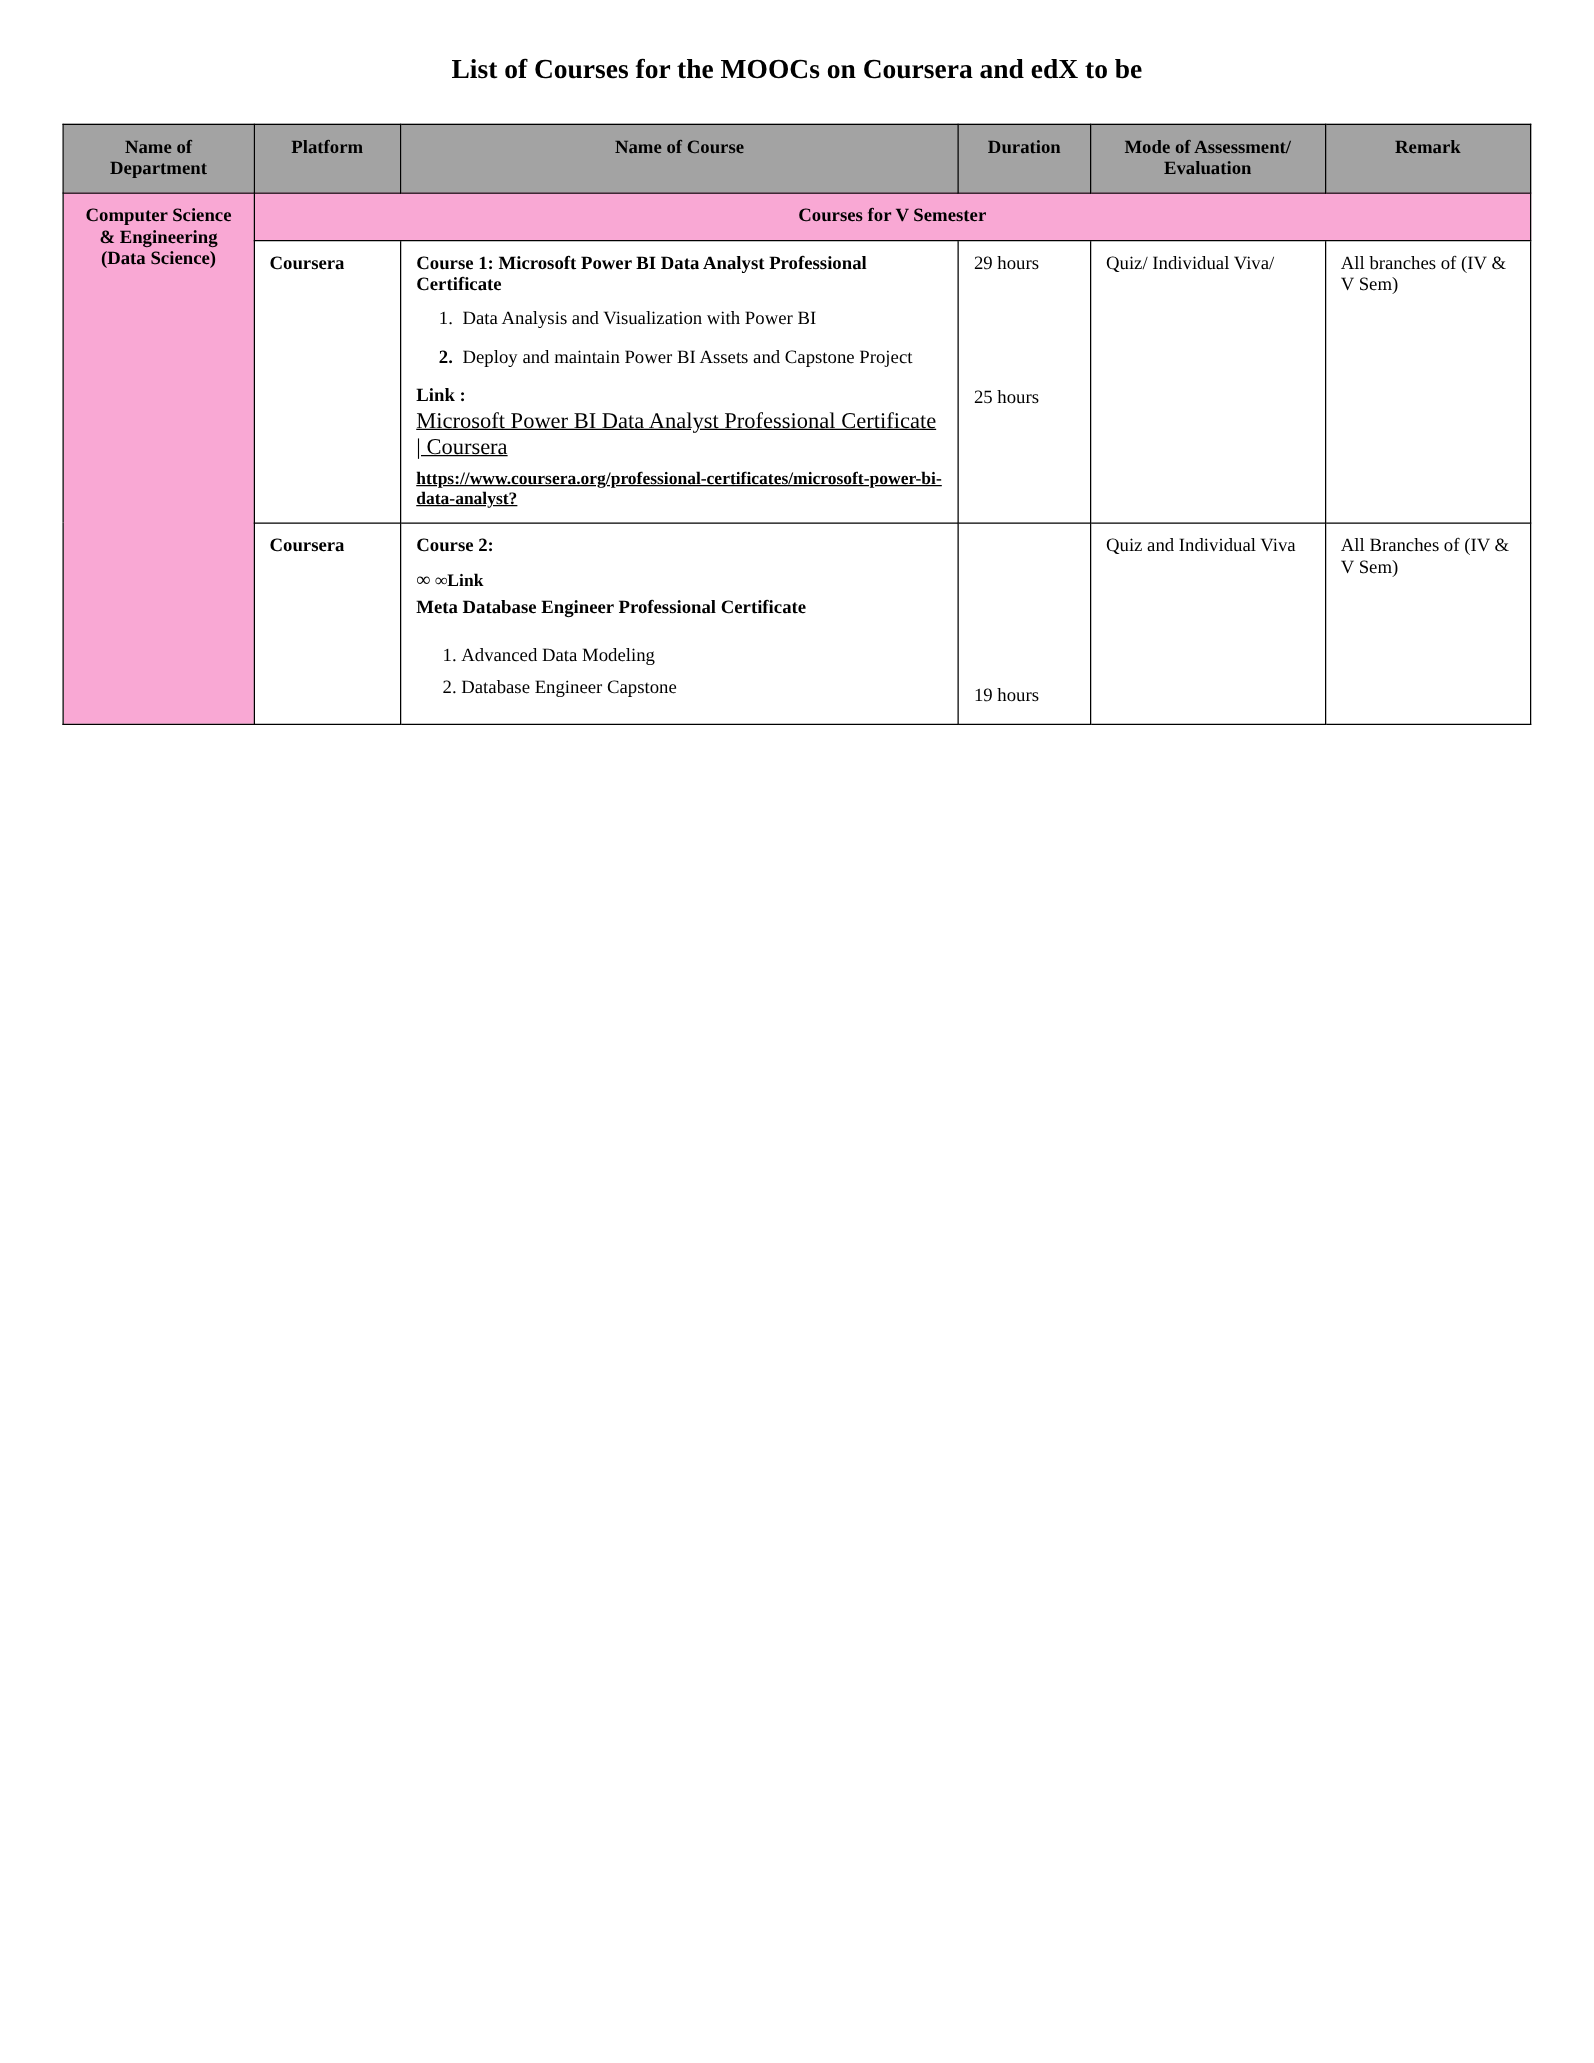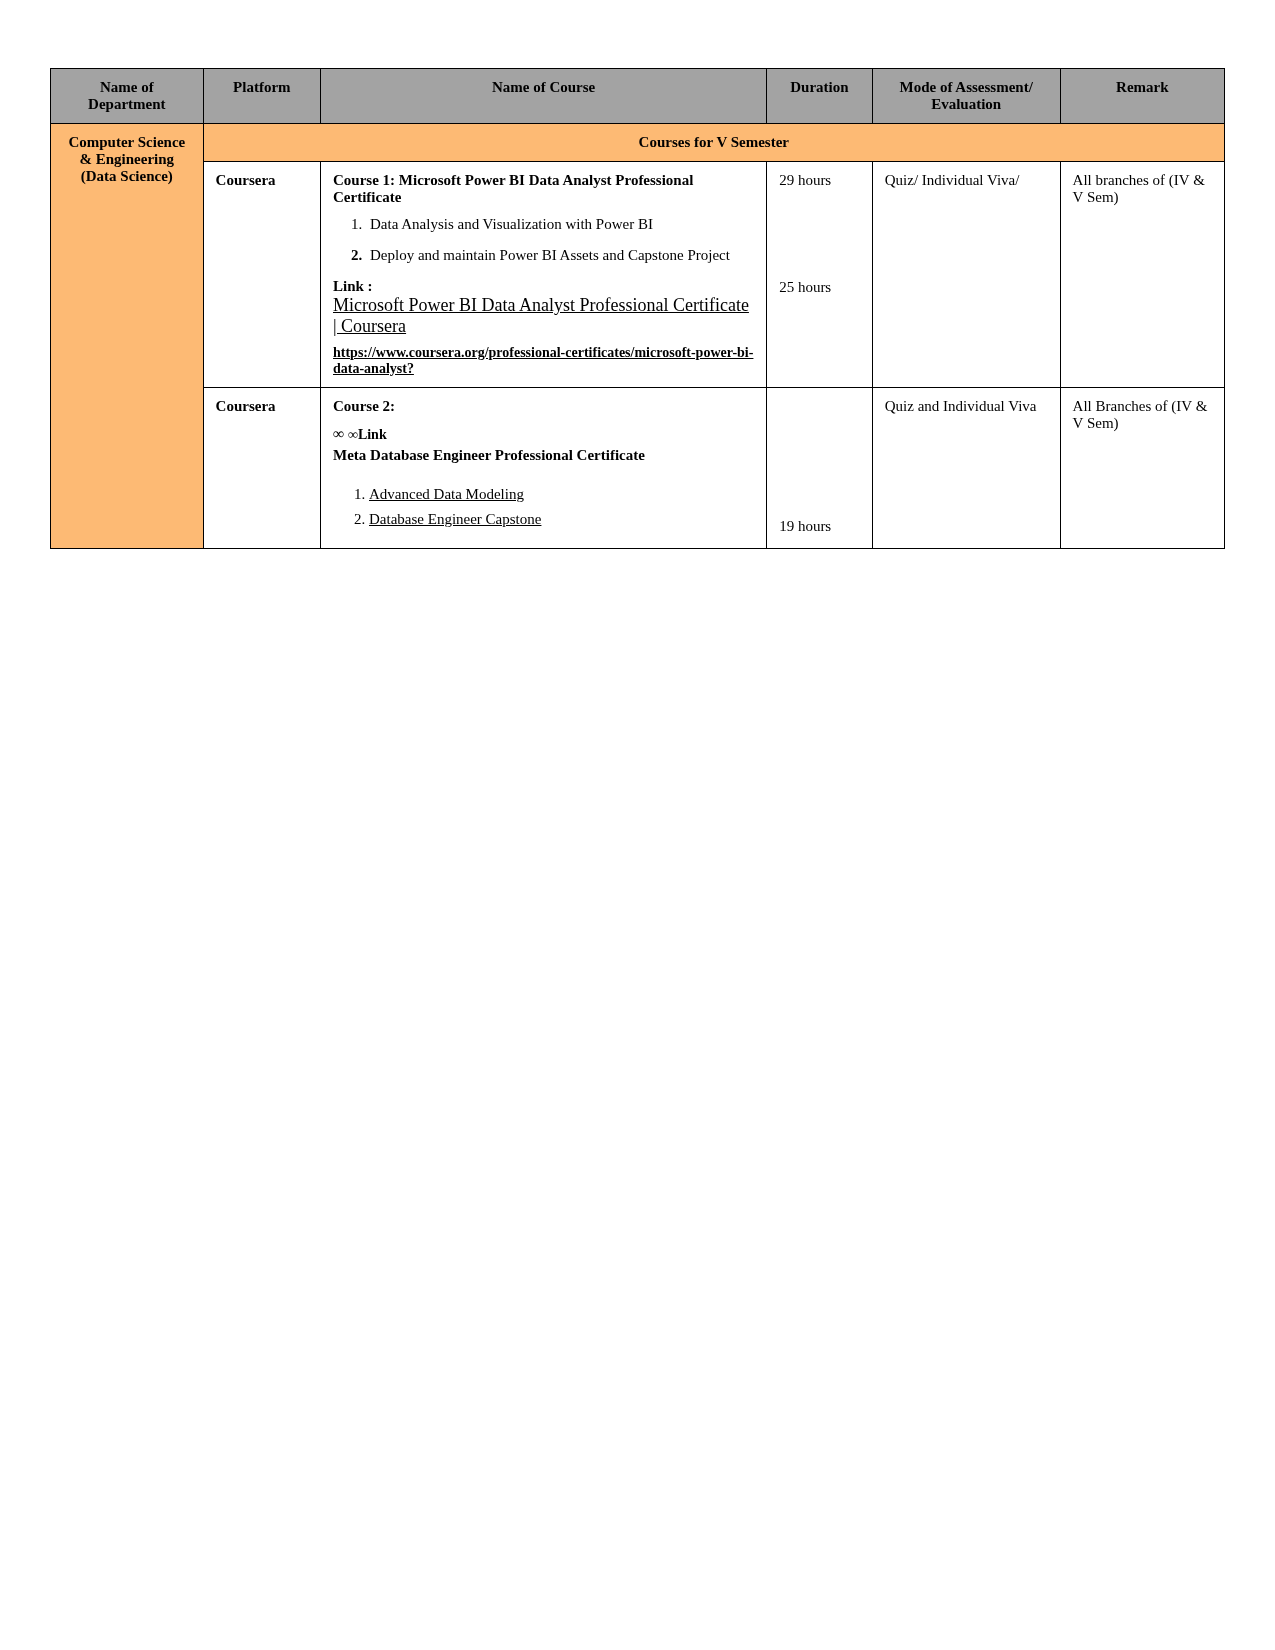--- a/index.html
+++ b/index.html
@@ -45,21 +45,21 @@
     }
 
     .col-dept { width: 13%; }
     .col-platform { width: 10%; }
     .col-course { width: 38%; }
     .col-duration { width: 9%; }
     .col-mode { width: 16%; }
     .col-remark { width: 14%; }
 
     .dept-header-row td {
-      background: #fdba74;
+      background: #f9a8d4;
       font-weight: bold;
       text-align: center;
       font-size: 15px;
       padding: 10px 12px;
     }
 
     .dept-cell {
       font-weight: bold;
       font-size: 15px;
       vertical-align: top;
@@ -133,20 +133,21 @@
 
     .remark-cell {
       vertical-align: top;
       font-size: 15px;
     }
   </style>
 </head>
 <body>
 
 <div class="page-title">
+  <div>List of Courses for the MOOCs on Coursera and edX to be</div>
 </div>
 
 <table>
   <thead>
     <tr>
       <th class="col-dept">Name of Department</th>
       <th class="col-platform">Platform</th>
       <th class="col-course">Name of Course</th>
       <th class="col-duration">Duration</th>
       <th class="col-mode">Mode of Assessment/ Evaluation</th>
@@ -194,21 +195,21 @@
 
     <tr>
       <td class="platform-cell">Coursera</td>
       <td>
         <div class="course-title">Course 2:</div>
         <div class="meta-logo">
           <span class="infinity-symbol">∞</span>
           <span style="font-weight: bold;">∞Link</span>
         </div>
         <div style="font-weight: bold; font-size: 15px; margin-bottom: 22px;">Meta Database Engineer Professional Certificate</div>
-        <ol class="course-list" style="padding-left: 18px; text-decoration: underline;">
+        <ol class="course-list" style="padding-left: 18px;">
           <li>Advanced Data Modeling</li>
           <li>Database Engineer Capstone</li>
         </ol>
       </td>
       <td class="duration-cell">
         <div style="margin-top: 120px;">
           <span>19 hours</span>
         </div>
       </td>
       <td class="mode-cell">Quiz and Individual Viva</td>

